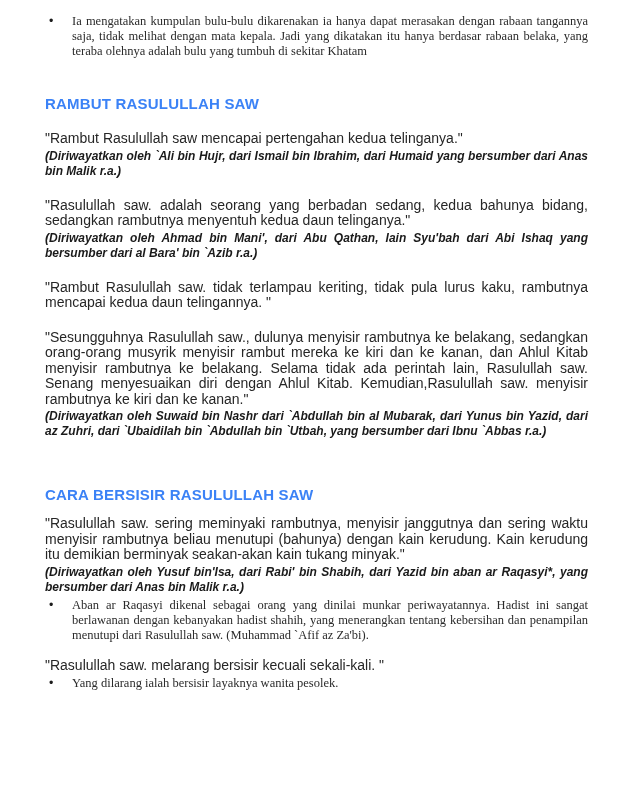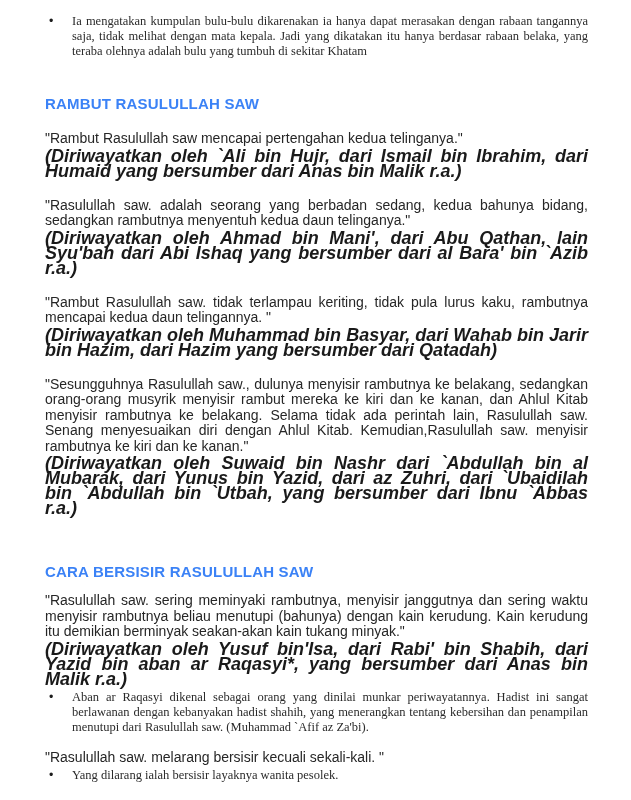--- a/index.html
+++ b/index.html
@@ -62,21 +62,21 @@
   }
   .quote {
     margin: 0 0 2px 0;
     font-size: 14px;
     line-height: 15.5px;
     text-align: justify;
     color: #262626;
   }
   .citation {
     margin: 0;
-    font-size: 18px;
+    font-size: 12px;
     line-height: 15px;
     font-weight: bold;
     font-style: italic;
     text-align: justify;
     color: #1a1a1a;
   }
   .entry .bullet-row {
     margin-top: 3px;
   }
   
@@ -102,21 +102,20 @@
     <p class="citation">(Diriwayatkan oleh `Ali bin Hujr, dari Ismail bin Ibrahim, dari Humaid yang bersumber dari Anas bin Malik r.a.)</p>
   </div>
 
   <div class="entry">
     <p class="quote">"Rasulullah saw. adalah seorang yang berbadan sedang, kedua bahunya bidang, sedangkan rambutnya menyentuh kedua daun telinganya."</p>
     <p class="citation">(Diriwayatkan oleh Ahmad bin Mani', dari Abu Qathan, lain Syu'bah dari Abi Ishaq yang bersumber dari al Bara' bin `Azib r.a.)</p>
   </div>
 
   <div class="entry">
     <p class="quote">"Rambut Rasulullah saw. tidak terlampau keriting, tidak pula lurus kaku, rambutnya mencapai kedua daun telingannya. "</p>
-    <p class="citation">(Diriwayatkan oleh Muhammad bin Basyar, dari Wahab bin Jarir bin Hazim, dari Hazim yang bersumber dari Qatadah)</p>
   </div>
 
   <div class="entry">
     <p class="quote">"Sesungguhnya Rasulullah saw., dulunya menyisir rambutnya ke belakang, sedangkan orang-orang musyrik menyisir rambut mereka ke kiri dan ke kanan, dan Ahlul Kitab menyisir rambutnya ke belakang. Selama tidak ada perintah lain, Rasulullah saw. Senang menyesuaikan diri dengan Ahlul Kitab. Kemudian,Rasulullah saw. menyisir rambutnya ke kiri dan ke kanan."</p>
     <p class="citation">(Diriwayatkan oleh Suwaid bin Nashr dari `Abdullah bin al Mubarak, dari Yunus bin Yazid, dari az Zuhri, dari `Ubaidilah bin `Abdullah bin `Utbah, yang bersumber dari Ibnu `Abbas r.a.)</p>
   </div>
 
   <h2 class="section-heading second">CARA BERSISIR RASULULLAH SAW</h2>
 
   <div class="entry tight">

